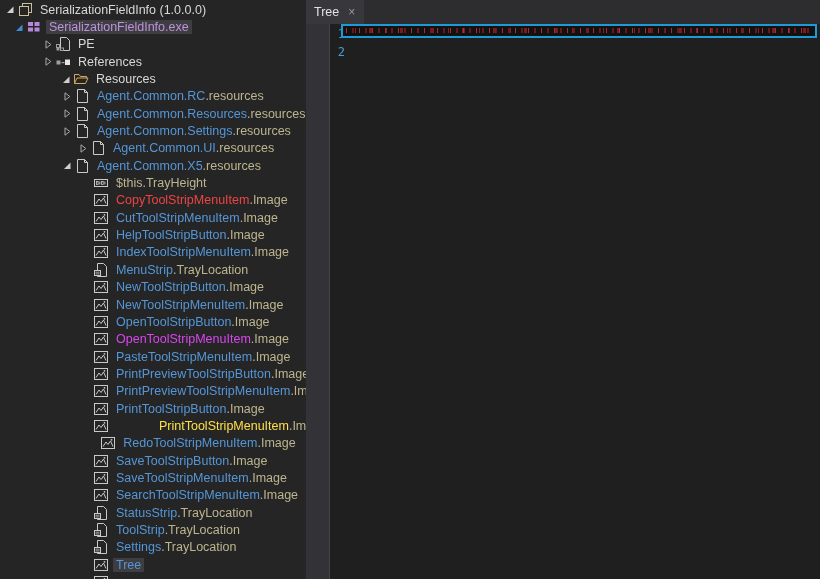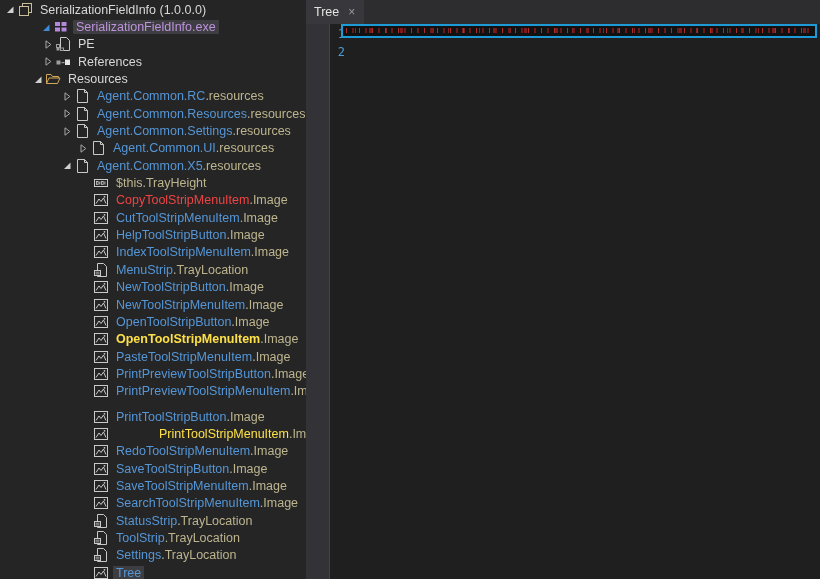--- a/index.html
+++ b/index.html
@@ -73,21 +73,21 @@
         </svg>
       </span>
       <span class="node-icon">
         <svg width="16" height="16" viewBox="0 0 16 16">
           <rect x="5.5" y="1.5" width="9" height="9" fill="none" stroke="#cbbf9b"></rect>
           <rect x="2.5" y="4.5" width="9" height="9" fill="#252526" stroke="#cbbf9b"></rect>
         </svg>
       </span>
       <span class="tree-label"><span style="color: rgb(216, 216, 216);">SerializationFieldInfo (1.0.0.0)</span></span>
     </div>
-    <div class="tree-row" style="padding-left: 40px;">
+    <div class="tree-row" style="padding-left: 13px;">
       <span class="expander">
         <svg width="9" height="11" viewBox="0 0 9 11">
           <path d="M7.5 2.5 L7.5 9 L1 9 Z" fill="#3d8bd5"></path>
         </svg>
       </span>
       <span class="node-icon">
         <svg width="16" height="16" viewBox="0 0 16 16">
           <rect x="2" y="3" width="5" height="4" fill="#b488dc"></rect>
           <rect x="8.5" y="3" width="5" height="4" fill="#b488dc"></rect>
           <rect x="2" y="8.5" width="5" height="4" fill="#b488dc"></rect>
@@ -120,21 +120,21 @@
       </span>
       <span class="node-icon">
         <svg width="16" height="16" viewBox="0 0 16 16">
           <rect x="1.5" y="6.5" width="4" height="4" fill="#9e9e9e"></rect>
           <rect x="6.5" y="8" width="3" height="1.2" fill="#9e9e9e"></rect>
           <rect x="10" y="5.5" width="5" height="5.5" fill="#e6e6e6"></rect>
         </svg>
       </span>
       <span class="tree-label"><span style="color: rgb(216, 216, 216);">References</span></span>
     </div>
-    <div class="tree-row" style="padding-left: 32px;">
+    <div class="tree-row" style="padding-left: 60px;">
       <span class="expander">
         <svg width="9" height="11" viewBox="0 0 9 11">
           <path d="M7.5 2.5 L7.5 9 L1 9 Z" fill="#d0d0d0"></path>
         </svg>
       </span>
       <span class="node-icon">
         <svg width="16" height="16" viewBox="0 0 16 16">
           <path d="M1.5 12.5 V3.5 h4.5 l1.5 2 h6 v2" fill="none" stroke="#d2a85a"></path>
           <path d="M1.5 12.5 L4 7 h11 l-2.5 5.5 z" fill="#252526" stroke="#d2a85a"></path>
         </svg>
@@ -314,21 +314,21 @@
     </div>
     <div class="tree-row" style="padding-left: 80px;">
       <span class="expander"></span>
       <span class="node-icon">
         <svg width="16" height="16" viewBox="0 0 16 16">
           <rect x="1.5" y="2.5" width="13" height="11" fill="none" stroke="#c9c9c9"></rect>
           <path d="M3 11.5 L6 7 l2 2.5 L10.5 6 l2.5 5.5" fill="none" stroke="#c9c9c9"></path>
           <circle cx="11.5" cy="4.8" r="0.9" fill="#c9c9c9"></circle>
         </svg>
       </span>
-      <span class="tree-label"><span style="color: #fde047; font-weight: bold;">OpenToolStripMenuItem</span><span style="color: rgb(189, 181, 142);">.Image</span></span>
+      <span class="tree-label"><span style="color: #d946ef;">OpenToolStripMenuItem</span><span style="color: rgb(189, 181, 142);">.Image</span></span>
     </div>
     <div class="tree-row" style="padding-left: 80px;">
       <span class="expander"></span>
       <span class="node-icon">
         <svg width="16" height="16" viewBox="0 0 16 16">
           <rect x="1.5" y="2.5" width="13" height="11" fill="none" stroke="#c9c9c9"></rect>
           <path d="M3 11.5 L6 7 l2 2.5 L10.5 6 l2.5 5.5" fill="none" stroke="#c9c9c9"></path>
           <circle cx="11.5" cy="4.8" r="0.9" fill="#c9c9c9"></circle>
         </svg>
       </span>
@@ -349,21 +349,21 @@
       <span class="expander"></span>
       <span class="node-icon">
         <svg width="16" height="16" viewBox="0 0 16 16">
           <rect x="1.5" y="2.5" width="13" height="11" fill="none" stroke="#c9c9c9"></rect>
           <path d="M3 11.5 L6 7 l2 2.5 L10.5 6 l2.5 5.5" fill="none" stroke="#c9c9c9"></path>
           <circle cx="11.5" cy="4.8" r="0.9" fill="#c9c9c9"></circle>
         </svg>
       </span>
       <span class="tree-label"><span style="color: rgb(85, 150, 214);">PrintPreviewToolStripMenuItem</span><span style="color: rgb(189, 181, 142);">.Image</span></span>
     </div>
-    <div class="tree-row" style="padding-left: 80px; margin-top: 8px;">
+    <div class="tree-row" style="padding-left: 80px;">
       <span class="expander"></span>
       <span class="node-icon">
         <svg width="16" height="16" viewBox="0 0 16 16">
           <rect x="1.5" y="2.5" width="13" height="11" fill="none" stroke="#c9c9c9"></rect>
           <path d="M3 11.5 L6 7 l2 2.5 L10.5 6 l2.5 5.5" fill="none" stroke="#c9c9c9"></path>
           <circle cx="11.5" cy="4.8" r="0.9" fill="#c9c9c9"></circle>
         </svg>
       </span>
       <span class="tree-label"><span style="color: rgb(85, 150, 214);">PrintToolStripButton</span><span style="color: rgb(189, 181, 142);">.Image</span></span>
     </div>
@@ -371,21 +371,21 @@
       <span class="expander"></span>
       <span class="node-icon">
         <svg width="16" height="16" viewBox="0 0 16 16">
           <rect x="1.5" y="2.5" width="13" height="11" fill="none" stroke="#c9c9c9"></rect>
           <path d="M3 11.5 L6 7 l2 2.5 L10.5 6 l2.5 5.5" fill="none" stroke="#c9c9c9"></path>
           <circle cx="11.5" cy="4.8" r="0.9" fill="#c9c9c9"></circle>
         </svg>
       </span>
       <span class="tree-label"><span style="color: #fde047; margin-left: 43px;">PrintToolStripMenuItem</span><span style="color: rgb(189, 181, 142);">.Image</span></span>
     </div>
-    <div class="tree-row" style="padding-left: 80px;">
+    <div class="tree-row" style="padding-left: 80px; justify-content: center;">
       <span class="expander"></span>
       <span class="node-icon">
         <svg width="16" height="16" viewBox="0 0 16 16">
           <rect x="1.5" y="2.5" width="13" height="11" fill="none" stroke="#c9c9c9"></rect>
           <path d="M3 11.5 L6 7 l2 2.5 L10.5 6 l2.5 5.5" fill="none" stroke="#c9c9c9"></path>
           <circle cx="11.5" cy="4.8" r="0.9" fill="#c9c9c9"></circle>
         </svg>
       </span>
       <span class="tree-label"><span style="color: rgb(85, 150, 214);">RedoToolStripMenuItem</span><span style="color: rgb(189, 181, 142);">.Image</span></span>
     </div>

